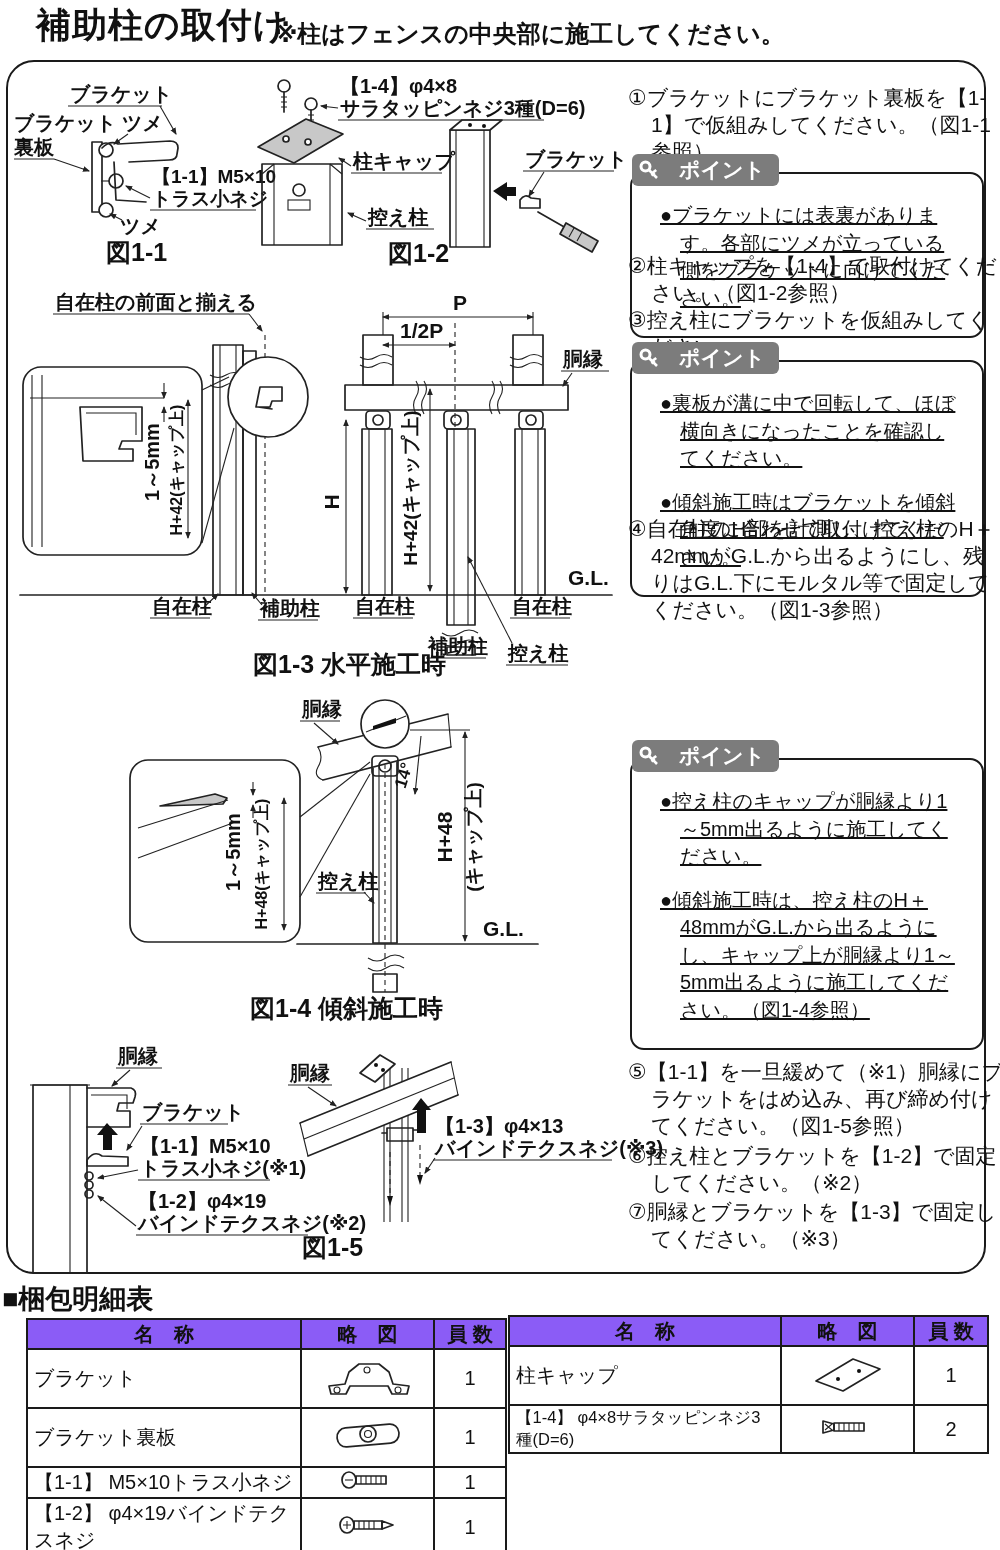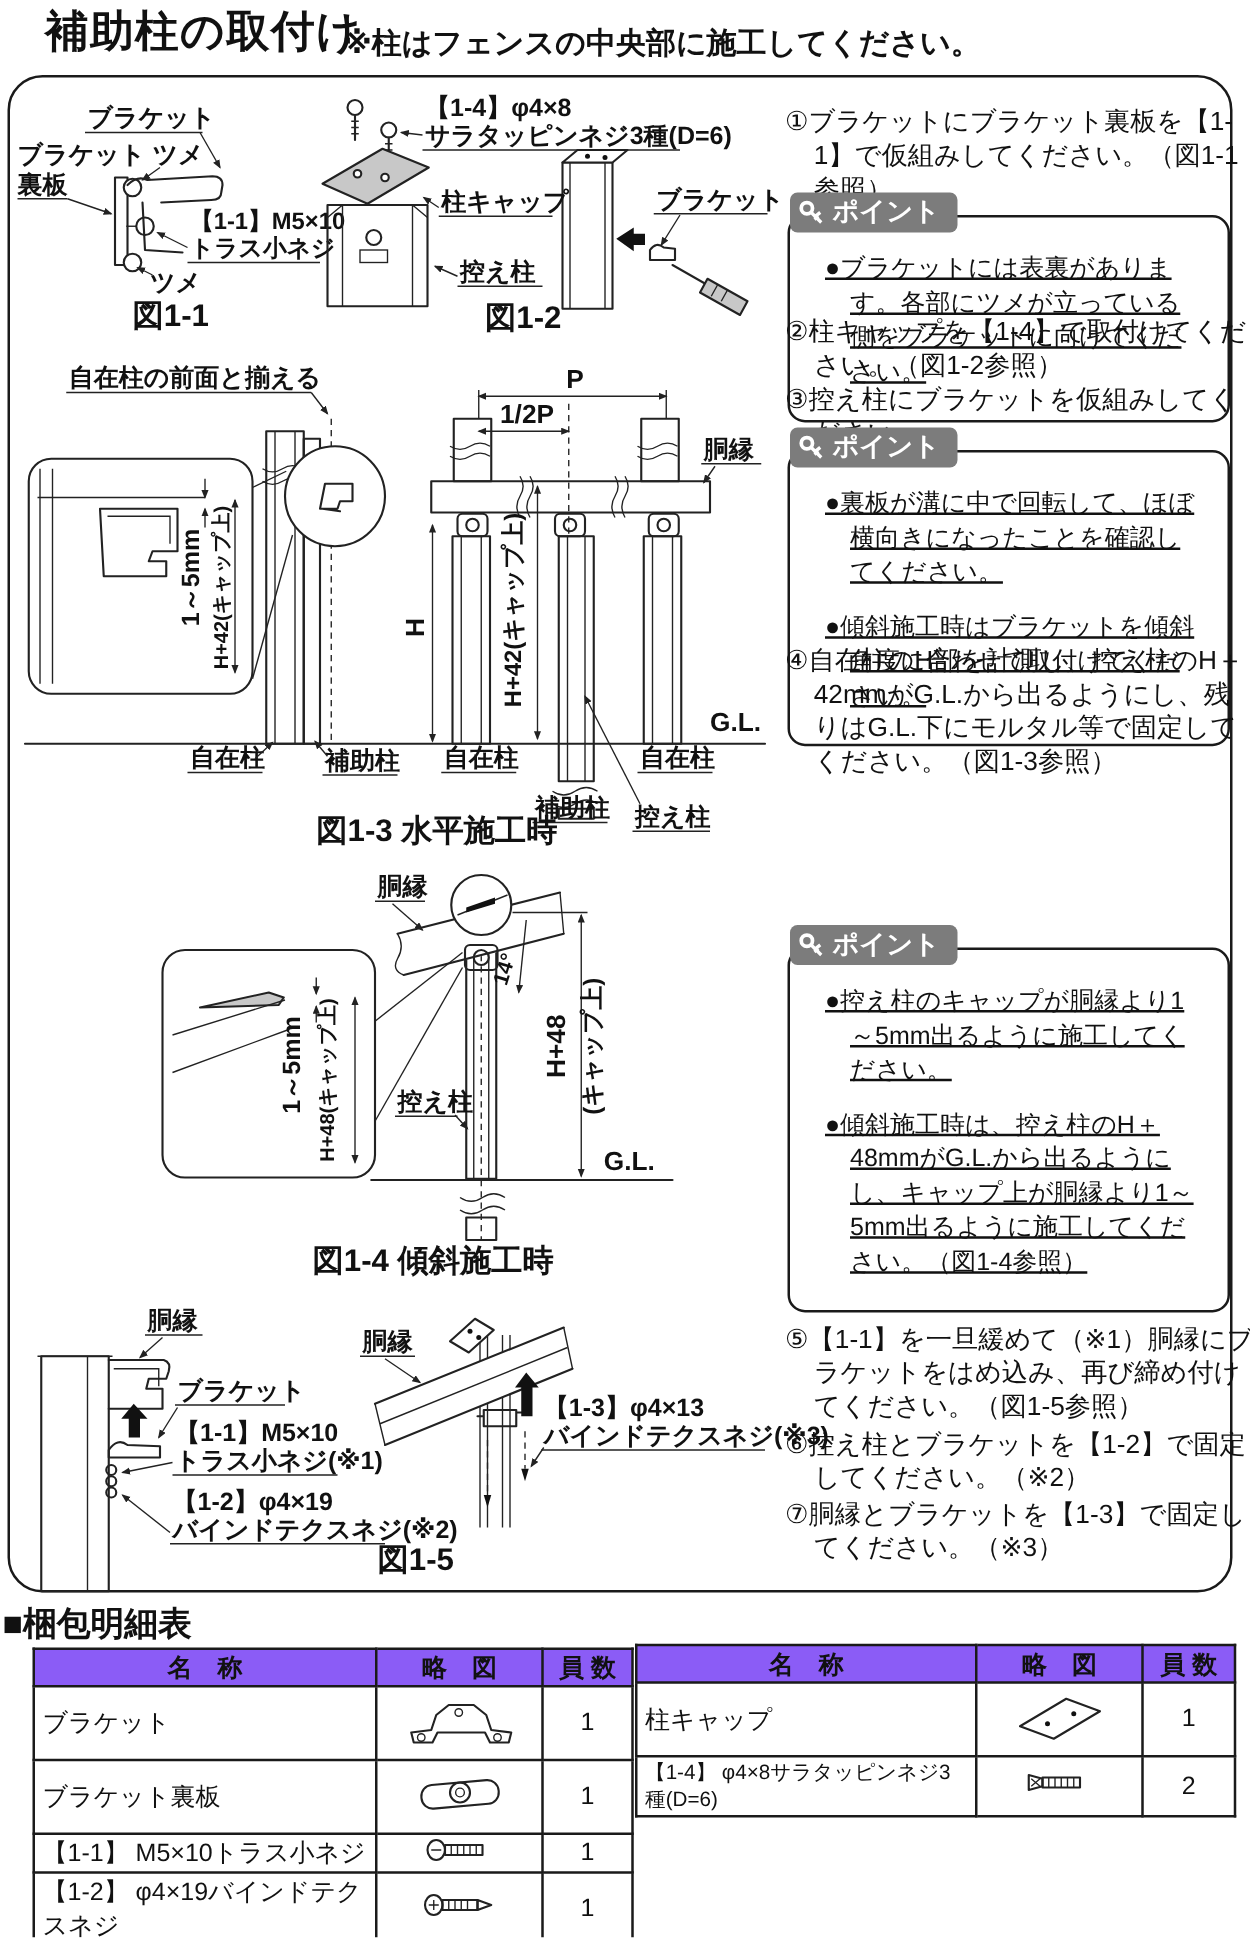--- a/index.html
+++ b/index.html
@@ -7,21 +7,21 @@
         font-family:"Liberation Sans","DejaVu Sans",sans-serif;color:#111;}
   .title{position:absolute;left:36px;top:2px;font-size:35px;font-weight:bold;letter-spacing:1px;}
   .note{position:absolute;left:274px;top:18px;font-size:24px;font-weight:bold;}
   .frame{position:absolute;left:6px;top:60px;width:976px;height:1210px;border:2.5px solid #1a1a1a;border-radius:28px;}
   .step{position:absolute;left:628px;width:354px;font-size:21px;line-height:27px;font-weight:500;
         padding-left:23px;text-indent:-23px;}
   .pbox{position:absolute;left:630px;width:330px;border:2.2px solid #1a1a1a;border-radius:14px;
         padding:12px 8px 8px 12px;font-size:20px;line-height:27.5px;background:#fff;}
   .pbox p{margin:16px;padding-left:20px;text-indent:-20px;text-decoration:underline;}
   .pbadge{position:absolute;top:-20px;left:0;background:#7c7c7c;color:#fff;border-radius:6px;
-          height:32px;display:flex;align-items:center;gap:6px;padding:0 14px 0 6px;
+          height:32px;display:flex;align-items:center;gap:19px;padding:0 14px 0 6px;
           font-size:21px;font-weight:bold;}
   .fig{position:absolute;overflow:visible;}
   .dr{fill:none;stroke:#222;stroke-width:1.7;stroke-linejoin:round;stroke-linecap:round;}
   .thin{fill:none;stroke:#222;stroke-width:1.1;}
   .dash{stroke-dasharray:5 4;}
   .lb{font:600 20px "Liberation Sans","DejaVu Sans",sans-serif;fill:#111;}
   .lb21{font-size:21px;} .lb19{font-size:19px;} .lb17{font-size:17px;} .lb16{font-size:16px;}
   .cap{font:700 25px "Liberation Sans","DejaVu Sans",sans-serif;fill:#111;}
   .fillb{fill:#111;stroke:none;}
   .grey{fill:#c8c8c8;stroke:#222;stroke-width:1.7;stroke-linejoin:round;}

